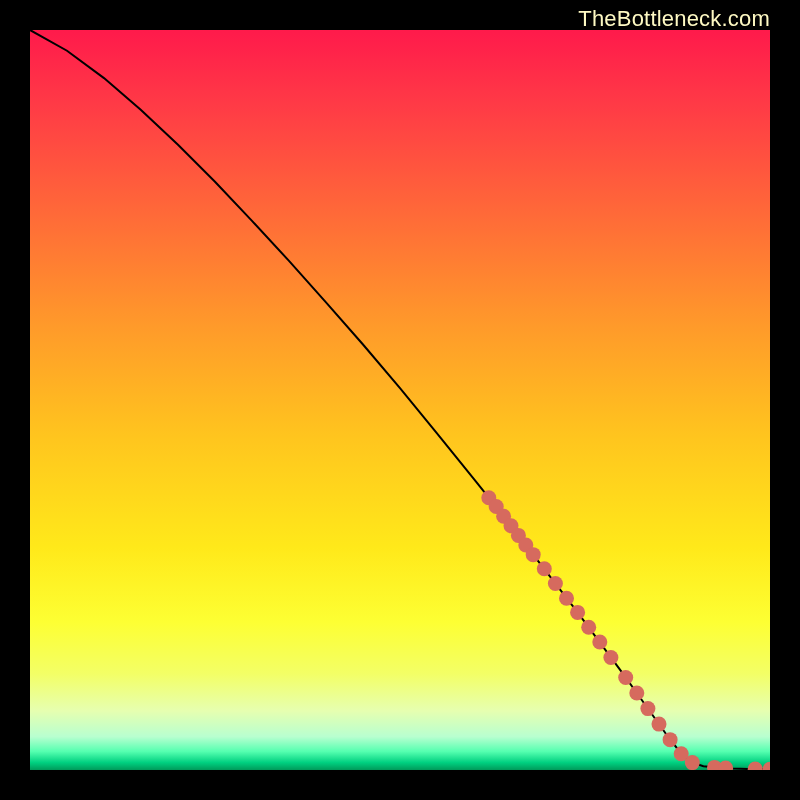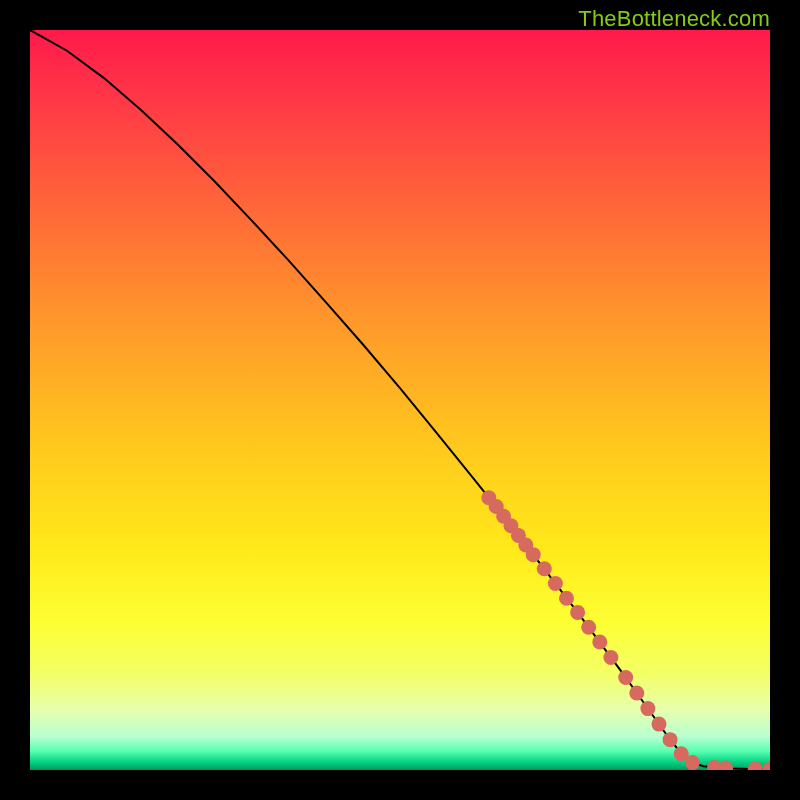--- a/index.html
+++ b/index.html
@@ -21,21 +21,21 @@
     position: absolute;
     left: 30px;
     top: 30px;
     width: 740px;
     height: 740px;
   }
   .watermark {
     position: absolute;
     top: 6px;
     right: 30px;
-    color: #84cc16;
+    color: #fef9c3;
     font-size: 22px;
     letter-spacing: 0.2px;
     font-weight: 500;
   }
 </style>
 </head>
 <body>
 
 <div class="frame">
   <div class="watermark">TheBottleneck.com</div>

